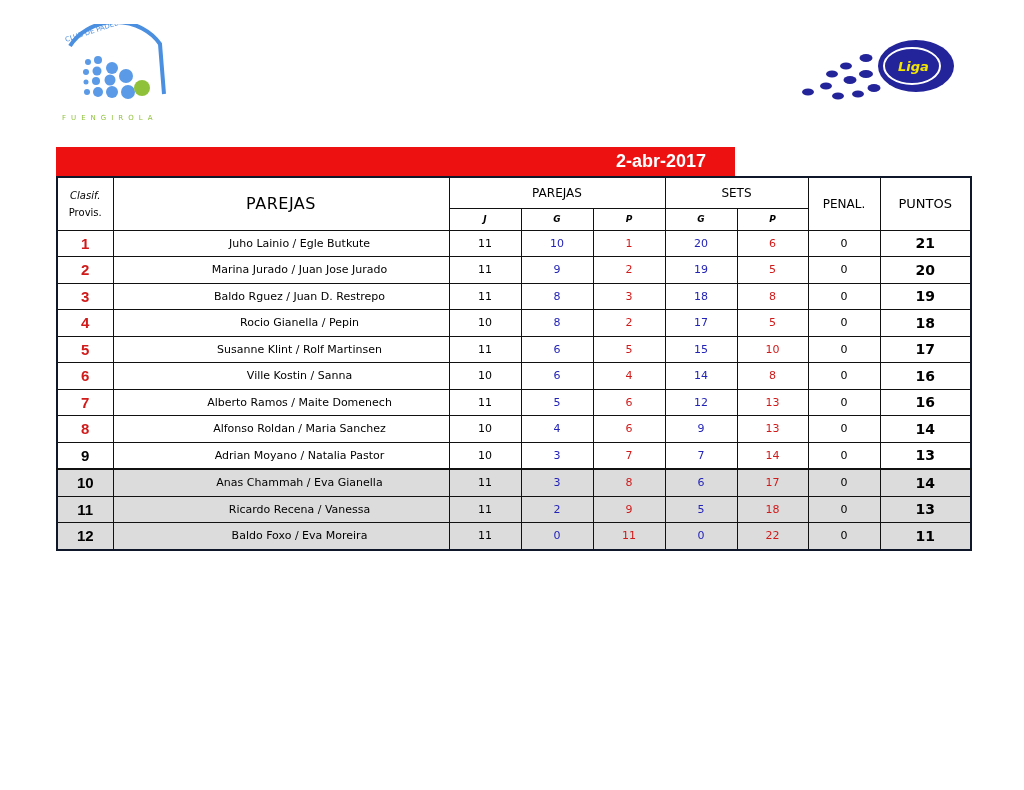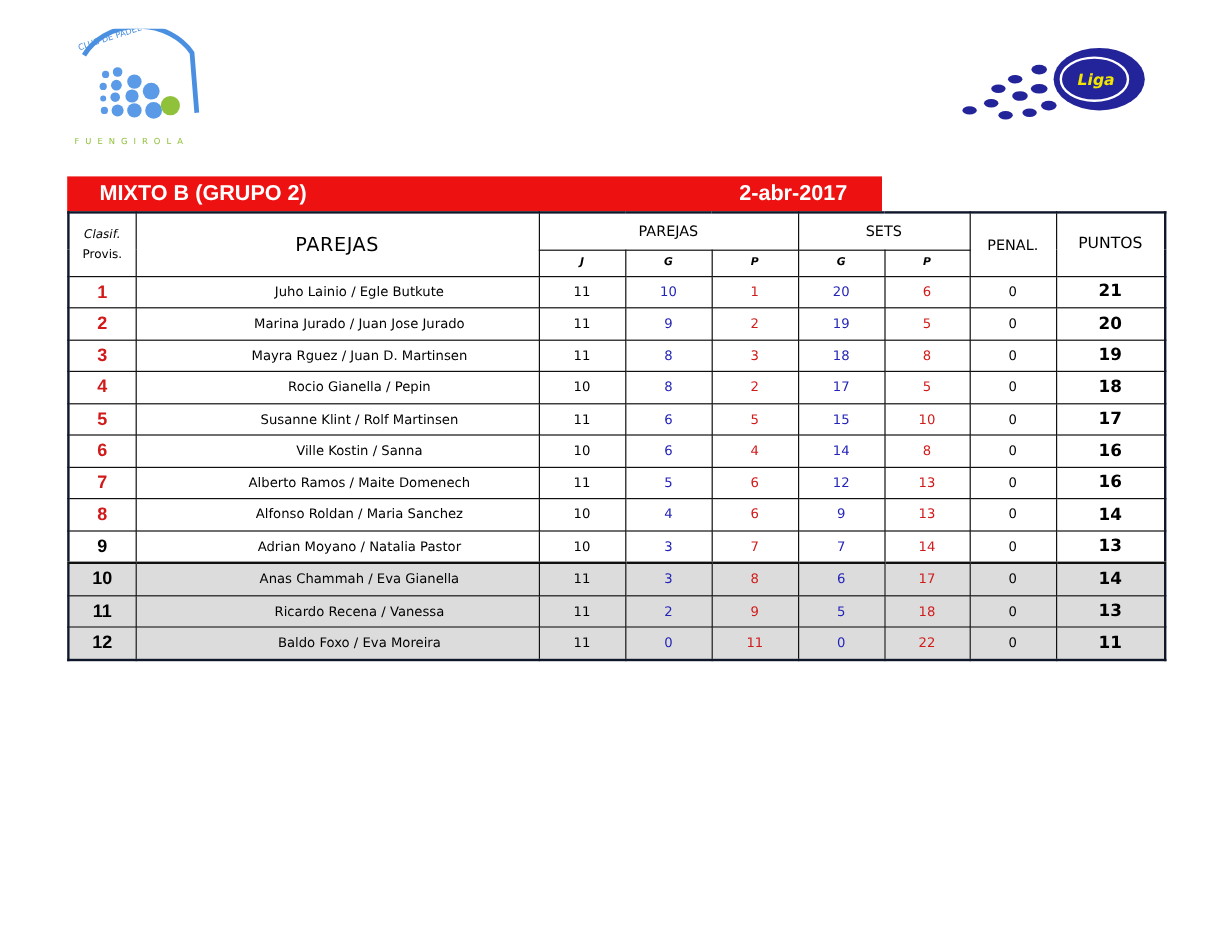--- a/index.html
+++ b/index.html
@@ -87,21 +87,20 @@
       <ellipse cx="68" cy="22" rx="6.5" ry="4"></ellipse>
         <ellipse cx="76" cy="52" rx="6.5" ry="4"></ellipse>
       <ellipse cx="118" cy="30" rx="38" ry="26"></ellipse>
     </g>
     <ellipse cx="114" cy="30" rx="28" ry="18" fill="none" stroke="#ffffff" stroke-width="2"></ellipse>
     <text x="100" y="35" font-size="13" font-weight="bold" font-style="italic" fill="#f2e600" font-family="DejaVu Sans, sans-serif">Liga</text>
   </svg>
 </div>
 
 <div class="banner">
-  <span class="b-group">MIXTO B (GRUPO 2)</span>
   <span class="b-date">2-abr-2017</span>
 </div>
 
 <table class="standings">
   <colgroup>
     <col style="width:56px">
       <col style="width:336px">
     <col style="width:72px">
       <col style="width:72px">
       <col style="width:72px">
@@ -148,21 +147,21 @@
       <td>11</td>
       <td class="won">9</td>
       <td class="lost">2</td>
       <td class="won">19</td>
       <td class="lost">5</td>
       <td>0</td>
       <td class="pts">20</td>
     </tr>
     <tr class="row">
       <td class="rank top">3</td>
-      <td class="name">Mayra Rguez / Juan D. Martinsen</td>
+      <td class="name">Baldo Rguez / Juan D. Restrepo</td>
       <td>11</td>
       <td class="won">8</td>
       <td class="lost">3</td>
       <td class="won">18</td>
       <td class="lost">8</td>
       <td>0</td>
       <td class="pts">19</td>
     </tr>
     <tr class="row">
       <td class="rank top">4</td>

